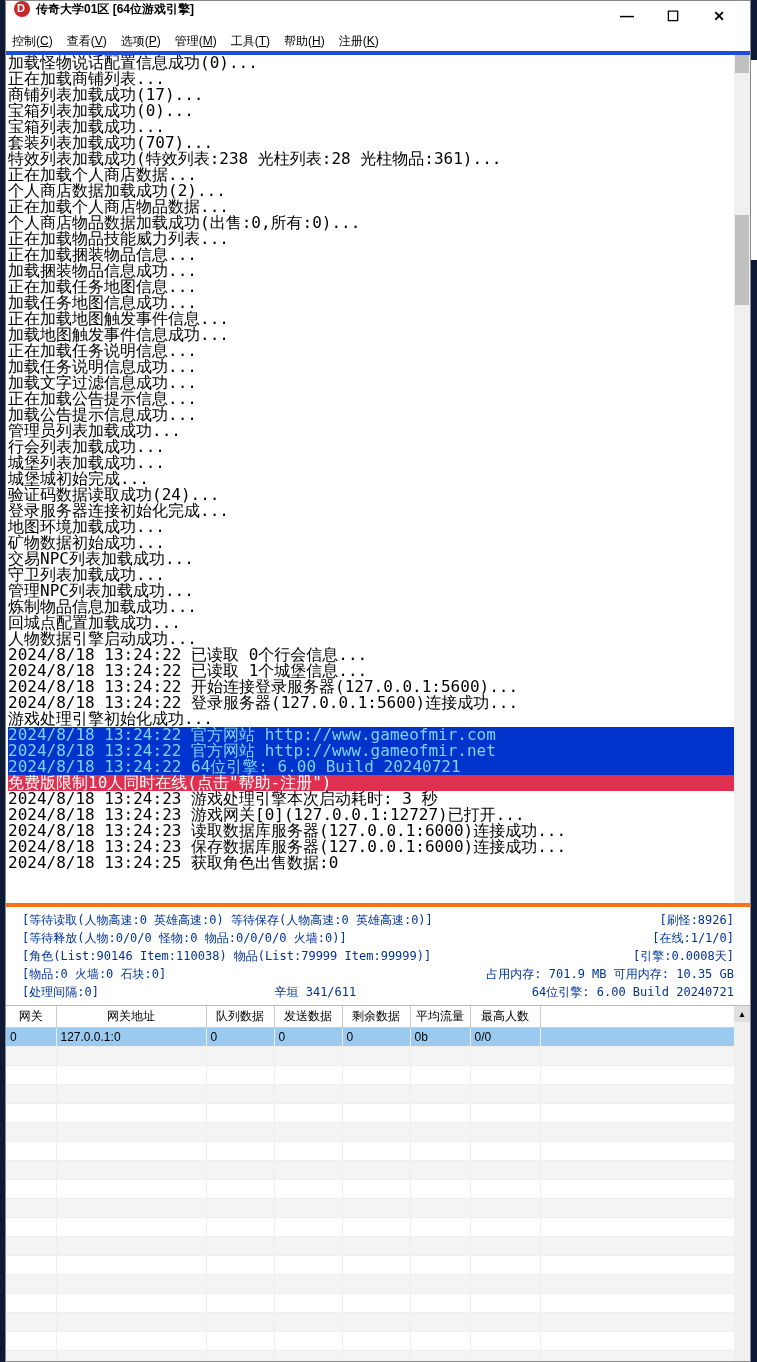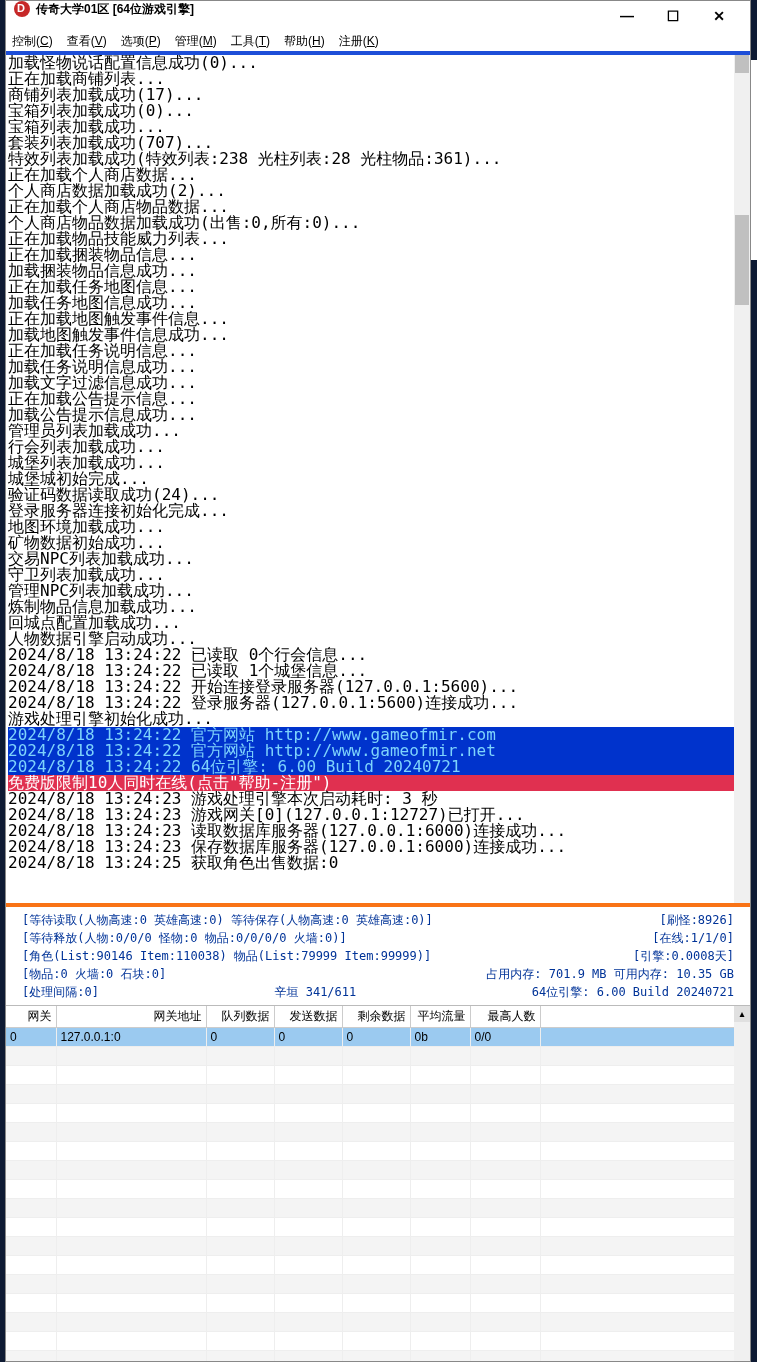--- a/index.html
+++ b/index.html
@@ -20,21 +20,21 @@
   .logpane .logline { font-size:16px; line-height:16px; white-space:pre; font-family:"SimSun",monospace; }
   .hl-blue { background:#0033cc; color:#7dd3fc; }
   .hl-red  { background:#e03050; color:#fff; }
   .scroll { position:absolute; right:0; top:0; bottom:0; width:16px; background:#f0f0f0; }
   .scroll .thumb { position:absolute; left:1px; right:1px; background:#c0c0c0; }
   .statspane { border-top:4px solid #f97316; padding:4px 16px; font-family:"SimSun",monospace; font-size:12px; line-height:18px; color:#003398; }
   .statrow { display:flex; justify-content:space-between; }
   .statrow span { white-space:pre; }
   .gridpane { flex:1; border-top:1px solid #bbb; position:relative; overflow:hidden; }
   table.grid { width:100%; border-collapse:collapse; font-size:12px; table-layout:fixed; }
-  table.grid th { text-align:right; padding:2px 4px; background:#fff; border-right:1px solid #ccc; border-bottom:1px solid #ccc; font-weight:normal; height:18px; }
+  table.grid th { text-align:center; padding:2px 4px; background:#fff; border-right:1px solid #ccc; border-bottom:1px solid #ccc; font-weight:normal; height:18px; }
   table.grid td { padding:2px 4px; border-right:1px solid #eee; border-bottom:1px solid #eee; height:16px; }
   tr.selrow td { background:#9bcaf0; }
   tr.altrow td { background:#f4f4f4; }
   .gridscroll { position:absolute; right:0; top:0; bottom:0; width:16px; background:#f0f0f0; }
   .gridscroll .arrow{height:16px; background:#e0e0e0; text-align:center; font-size:10px; line-height:16px;}
   .colw0{width:50px;} .colw1{width:150px;} .colw2{width:68px;} .colw3{width:68px;} .colw4{width:68px;} .colw5{width:60px;} .colw6{width:70px;}
 </style>
 </head>
 <body>
 

